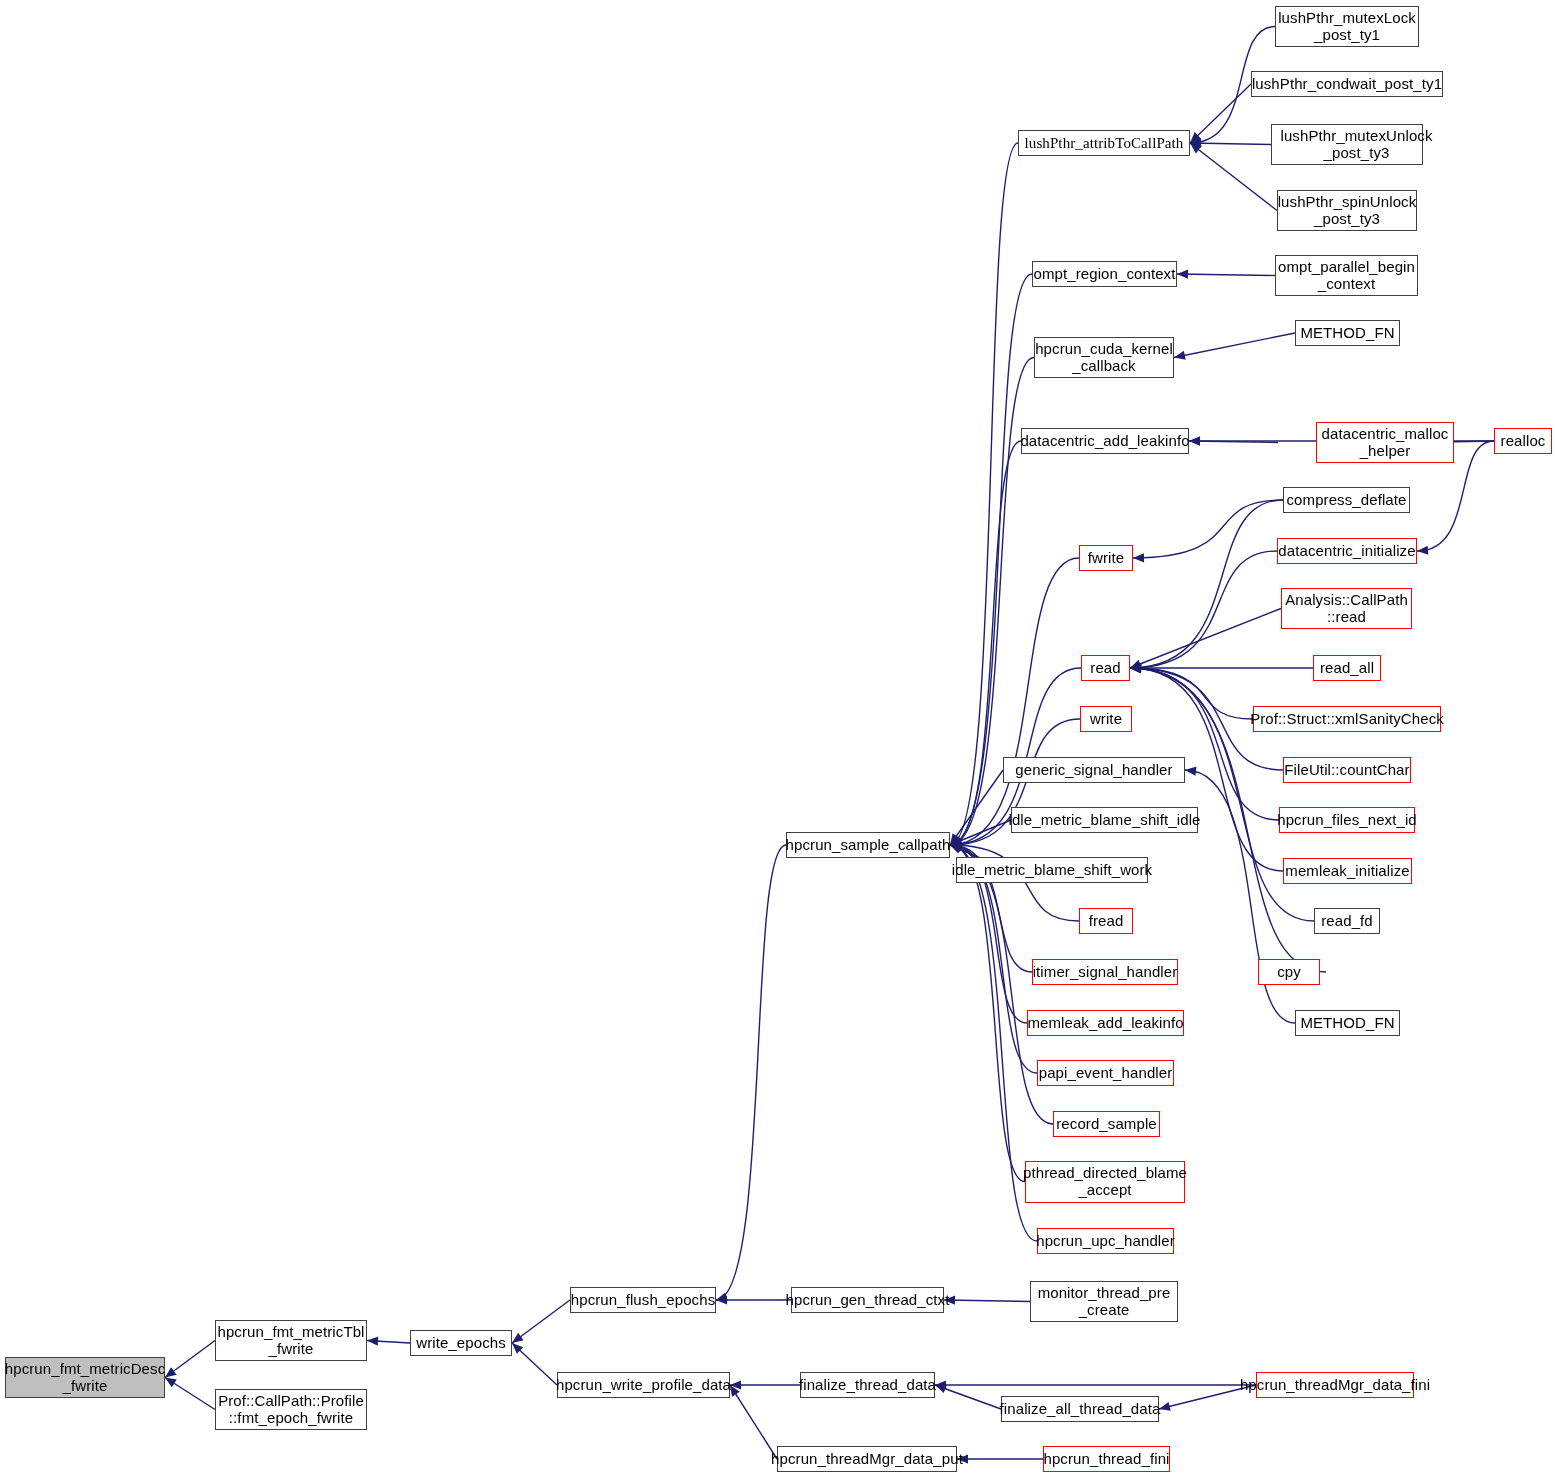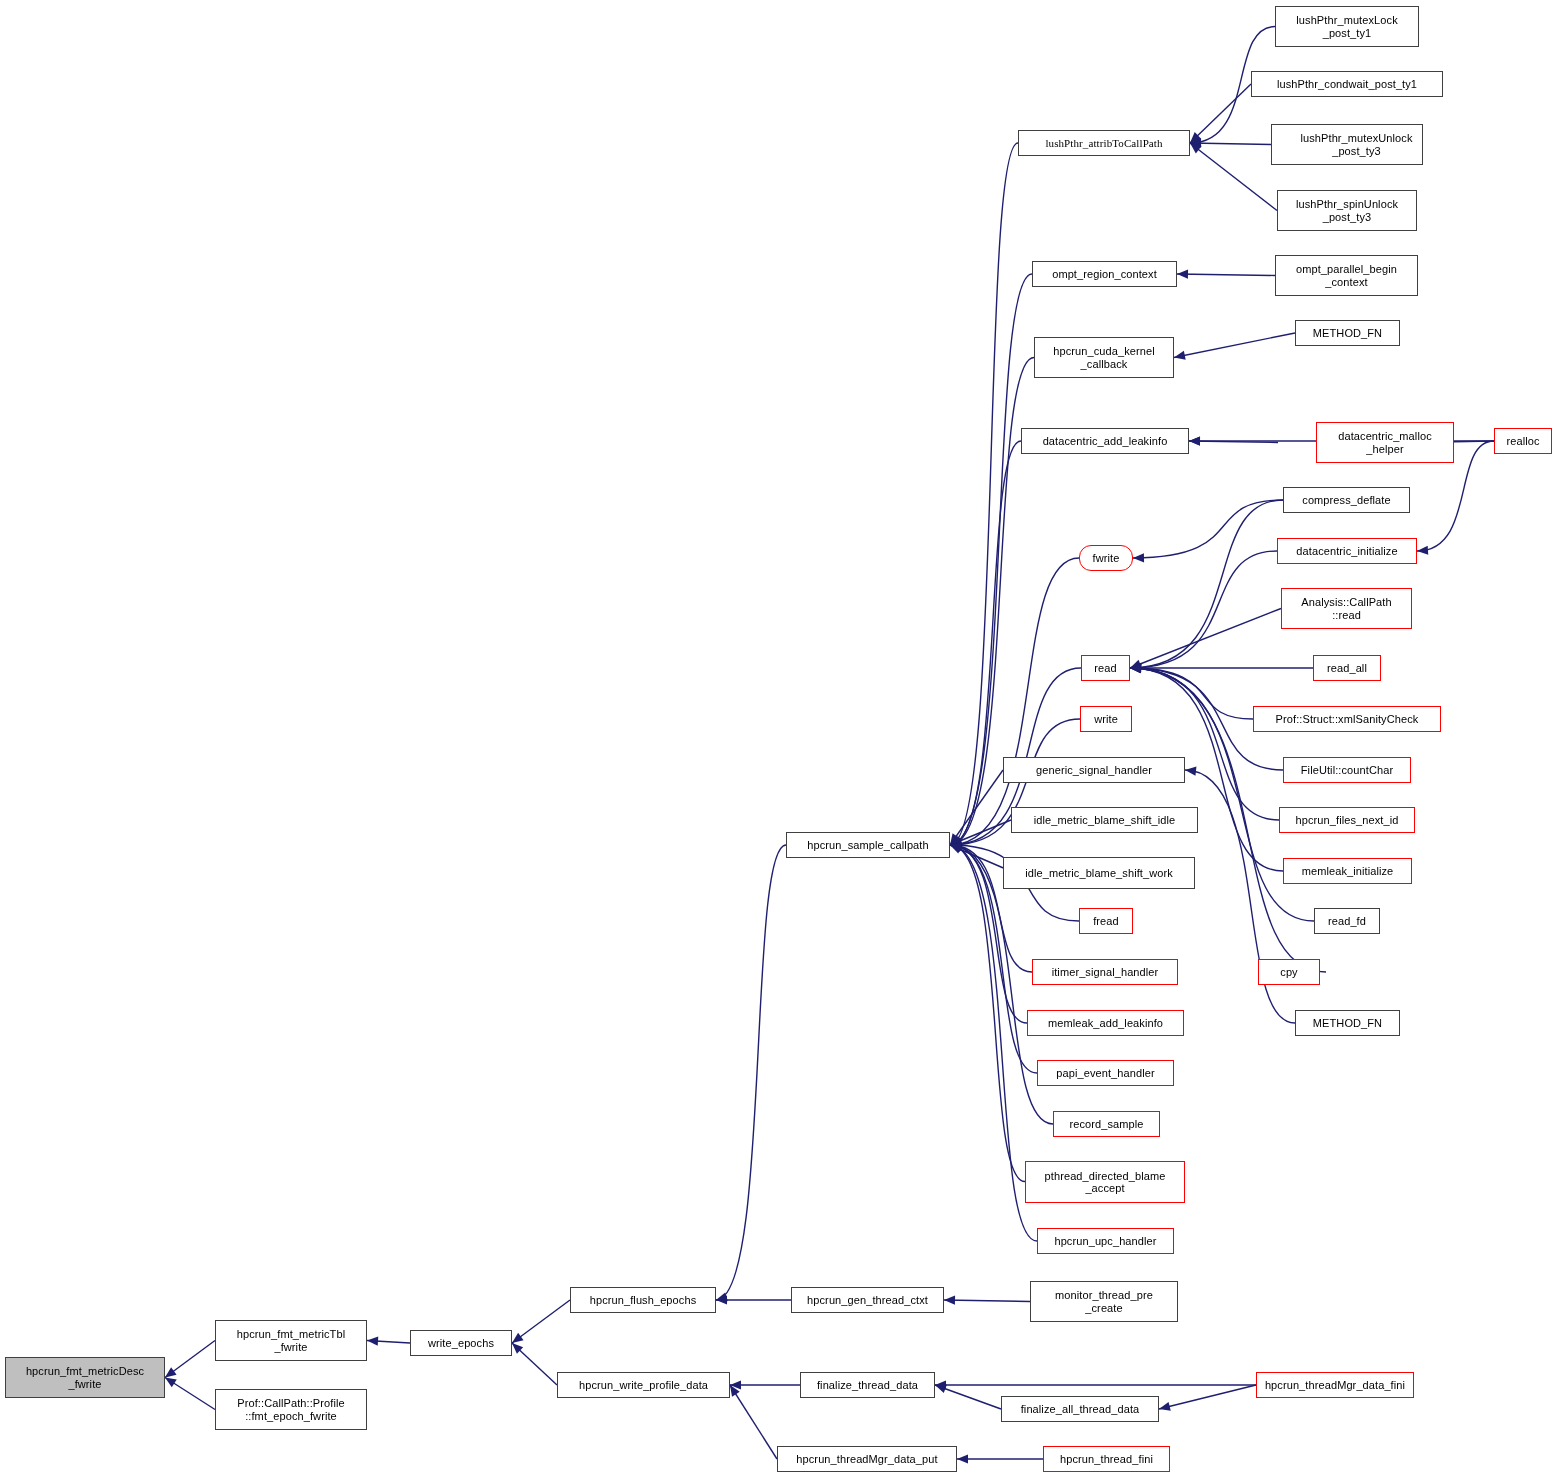--- a/index.html
+++ b/index.html
@@ -26,21 +26,21 @@
   .node {
     position: absolute;
     box-sizing: border-box;
     display: flex;
     align-items: center;
     justify-content: center;
     text-align: center;
     background: #ffffff;
     border: 1px solid #404040;
     color: #000000;
-    font-size: 11px;
+    font-size: 15px;
     line-height: 1.12;
     letter-spacing: 0.1px;
     white-space: pre-line;
     padding: 0 4px;
     z-index: 3;
   }
   .node.red {
     border-color: #ff0000;
   }
   .node.highlight {
@@ -196,32 +196,32 @@
 _context</div>
       <div class="node" style="left: 1034px; top: 337px; width: 140px; height: 41px;">hpcrun_cuda_kernel
 _callback</div>
       <div class="node" style="left: 1295px; top: 320px; width: 105px; height: 26px;">METHOD_FN</div>
       <div class="node" style="left: 1021px; top: 428px; width: 168px; height: 26px;">datacentric_add_leakinfo</div>
       <div class="node red" style="left: 1278px; top: 422px; width: 138px; height: 41px; margin-left: 38px;">datacentric_malloc
 _helper</div>
       <div class="node red" style="left: 1494px; top: 428px; width: 58px; height: 26px;">realloc</div>
       <div class="node" style="left: 1283px; top: 487px; width: 127px; height: 26px;">compress_deflate</div>
       <div class="node red" style="left: 1277px; top: 538px; width: 140px; height: 26px;">datacentric_initialize</div>
-      <div class="node red" style="left: 1079px; top: 545px; width: 54px; height: 26px; border-radius: 12px;">fwrite</div>
+      <div class="node red" style="left: 1079px; top: 545px; width: 54px; height: 26px;">fwrite</div>
       <div class="node red" style="left: 1281px; top: 588px; width: 131px; height: 41px;">Analysis::CallPath
 ::read</div>
       <div class="node red" style="left: 1081px; top: 655px; width: 49px; height: 26px;">read</div>
       <div class="node red" style="left: 1313px; top: 655px; width: 68px; height: 26px;">read_all</div>
       <div class="node red" style="left: 1080px; top: 706px; width: 52px; height: 26px;">write</div>
       <div class="node red" style="left: 1253px; top: 706px; width: 188px; height: 26px;">Prof::Struct::xmlSanityCheck</div>
       <div class="node" style="left: 1003px; top: 757px; width: 182px; height: 26px;">generic_signal_handler</div>
       <div class="node red" style="left: 1283px; top: 757px; width: 128px; height: 26px;">FileUtil::countChar</div>
       <div class="node" style="left: 1011px; top: 807px; width: 187px; height: 26px;">idle_metric_blame_shift_idle</div>
       <div class="node red" style="left: 1279px; top: 807px; width: 136px; height: 26px;">hpcrun_files_next_id</div>
-      <div class="node" style="left: 1003px; top: 857px; width: 192px; height: 32px;">idle_metric_blame_shift_work</div>
+      <div class="node" style="left: 956px; top: 857px; width: 192px; height: 26px;">idle_metric_blame_shift_work</div>
       <div class="node red" style="left: 1283px; top: 858px; width: 129px; height: 26px;">memleak_initialize</div>
       <div class="node red" style="left: 1079px; top: 908px; width: 54px; height: 26px;">fread</div>
       <div class="node" style="left: 1314px; top: 908px; width: 66px; height: 26px;">read_fd</div>
       <div class="node red" style="left: 1032px; top: 959px; width: 146px; height: 26px;">itimer_signal_handler</div>
       <div class="node red" style="left: 1258px; top: 959px; width: 62px; height: 26px; text-align: center;">cpy</div>
       <div class="node red" style="left: 1027px; top: 1010px; width: 157px; height: 26px;">memleak_add_leakinfo</div>
       <div class="node" style="left: 1295px; top: 1010px; width: 105px; height: 26px;">METHOD_FN</div>
       <div class="node red" style="left: 1037px; top: 1060px; width: 137px; height: 26px;">papi_event_handler</div>
       <div class="node red" style="left: 1053px; top: 1111px; width: 107px; height: 26px;">record_sample</div>
       <div class="node red" style="left: 1025px; top: 1161px; width: 160px; height: 42px;">pthread_directed_blame

